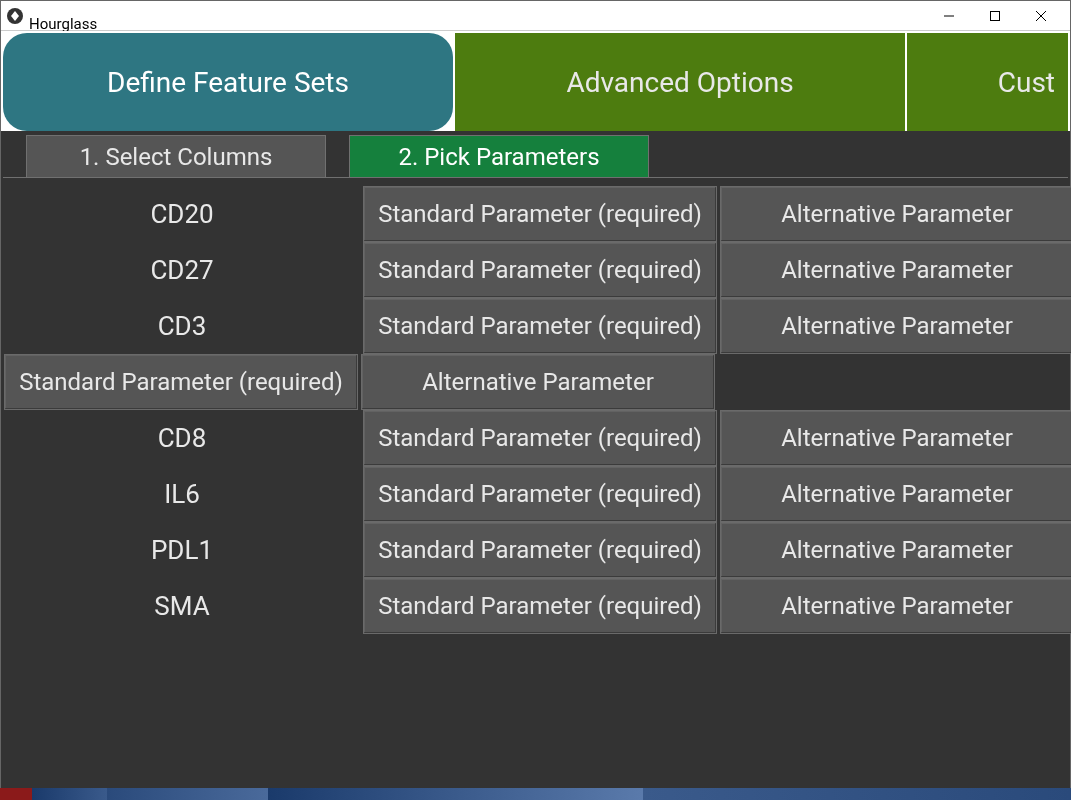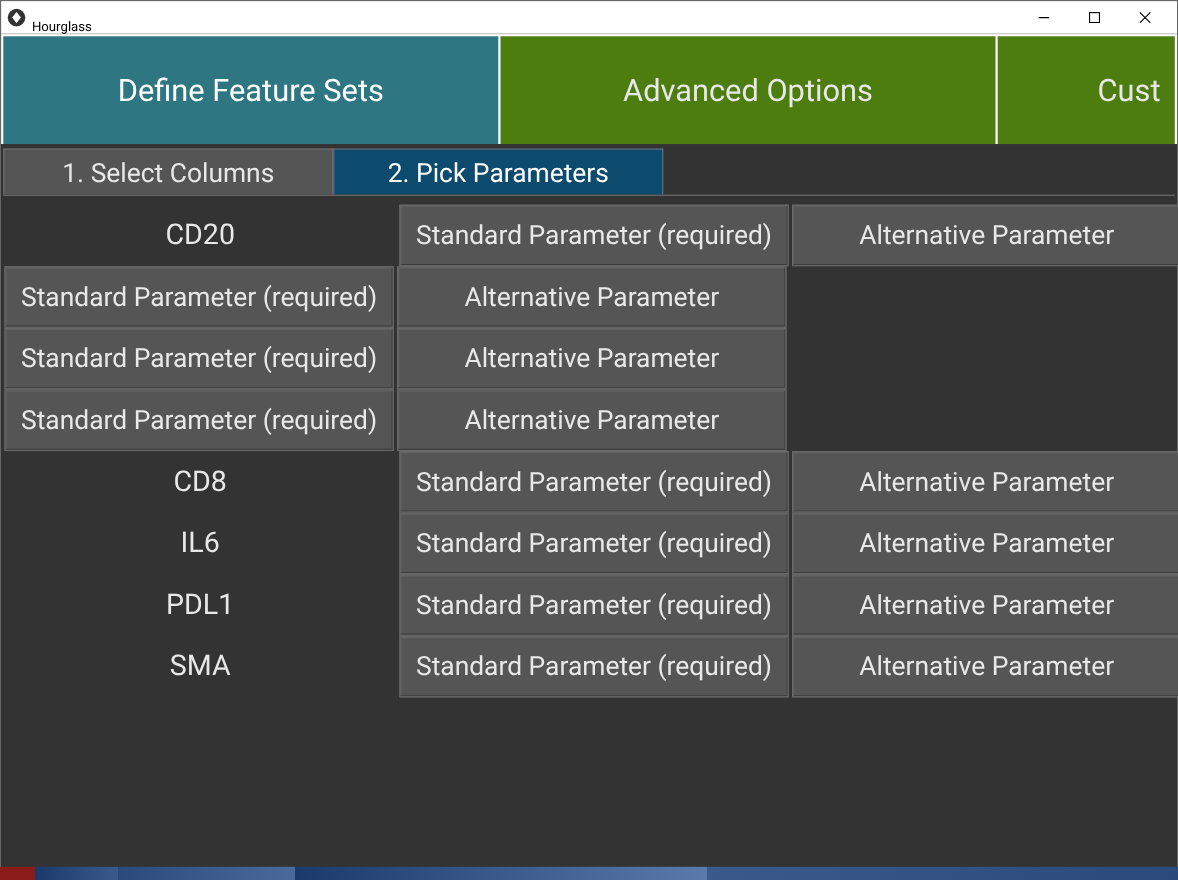--- a/index.html
+++ b/index.html
@@ -41,21 +41,21 @@
       align-items: center;
       justify-content: center;
       margin-right: 6px;
     }
     .titlebar-icon svg {
       width: 10px;
       height: 10px;
       fill: #fff;
     }
     .titlebar-title {
-      font-size: 12px;
+      font-size: 15px;
       flex: 0 0 auto;
       margin-top: 16px;
     }
     .titlebar-spacer {
       flex: 1;
     }
     .titlebar-btn {
       width: 46px;
       height: 30px;
       display: flex;
@@ -94,20 +94,21 @@
       justify-content: flex-end;
       padding-right: 13px;
       overflow: hidden;
     }
     .main-tab.cut span {
       padding-left: 80px;
     }
     .main-tab.active {
       background: #2e7682;
       color: #fff;
+      border-radius: 24px;
     }
     .content-area {
       flex: 1;
       background: #333;
       display: flex;
       flex-direction: column;
       padding: 4px 2px 0 2px;
     }
     .step-tabs {
       display: flex;
@@ -118,23 +119,24 @@
       flex: 0 0 300px;
       background: #555;
       color: #e8e8e8;
       display: flex;
       align-items: center;
       justify-content: center;
       font-size: 24px;
       border: 1px solid #707070;
       border-bottom: none;
       cursor: pointer;
+      margin-left: 23px;
     }
     .step-tab.active {
-      background: #0c4a6e;
+      background: #15803d;
       color: #fff;
     }
     .param-body {
       flex: 1;
       background: #333333;
       border-top: 1px solid #707070;
       padding: 8px 0 0 0;
     }
     .param-row {
       display: flex;
@@ -230,24 +232,26 @@
           <span>2. Pick Parameters</span>
         </div>
       </div>
     <div class="param-body" id="param-body">
         <div class="param-row">
           <div class="param-label">CD20</div>
           <div class="param-btn">Standard Parameter (required)</div>
           <div class="param-btn">Alternative Parameter</div>
         </div>
         <div class="param-row">
-          <div class="param-btn">Standard Parameter (required)</div>
-          <div class="param-btn">Alternative Parameter</div>
-        </div>
-        <div class="param-row">
+          <div class="param-label">CD27</div>
+          <div class="param-btn">Standard Parameter (required)</div>
+          <div class="param-btn">Alternative Parameter</div>
+        </div>
+        <div class="param-row">
+          <div class="param-label">CD3</div>
           <div class="param-btn">Standard Parameter (required)</div>
           <div class="param-btn">Alternative Parameter</div>
         </div>
         <div class="param-row">
           <div class="param-btn">Standard Parameter (required)</div>
           <div class="param-btn">Alternative Parameter</div>
         </div>
         <div class="param-row">
           <div class="param-label">CD8</div>
           <div class="param-btn">Standard Parameter (required)</div>

